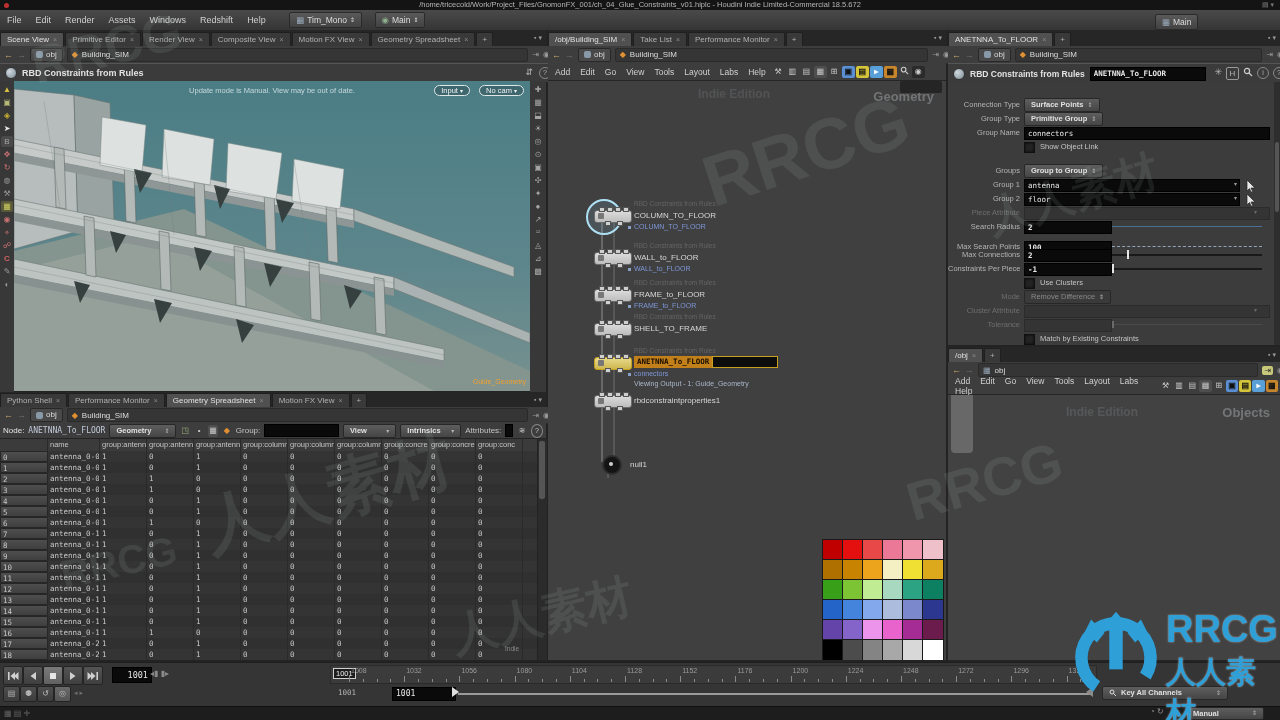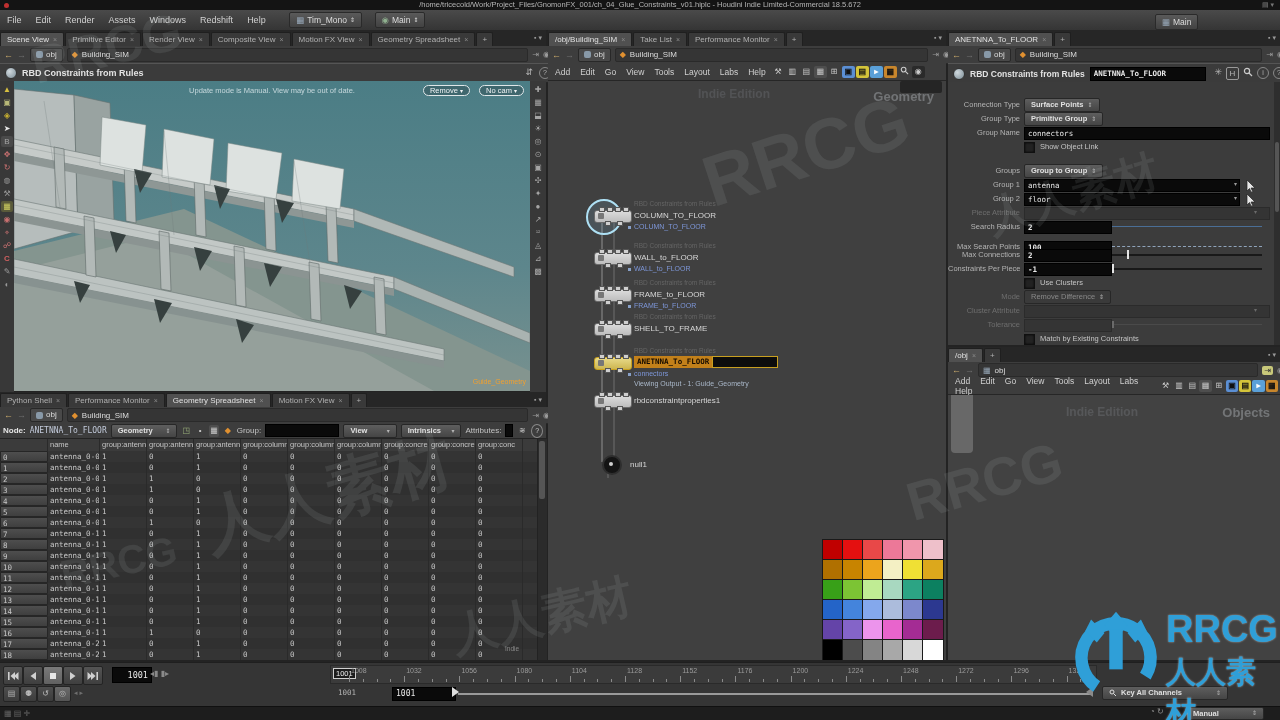--- a/index.html
+++ b/index.html
@@ -233,21 +233,21 @@
       <g stroke="#6f7a78" stroke-width="0.4" opacity="0.7">
         <line x1="0" y1="64" x2="340" y2="134"></line>
           <line x1="0" y1="124" x2="380" y2="202"></line>
         <line x1="0" y1="186" x2="430" y2="274"></line>
           <line x1="30" y1="20" x2="46" y2="126"></line>
         <line x1="150" y1="50" x2="160" y2="154"></line>
           <line x1="280" y1="80" x2="296" y2="182"></line>
       </g>
     </svg>
     <div class="abs" style="left:0;top:5px;width:100%;text-align:center;font-size:7.5px;color:#d6e4e8;opacity:.85;">Update mode is Manual. View may be out of date.</div>
-    <div class="abs" style="right:60px;top:4px;border:1px solid #dfe6e8;border-radius:7px;padding:0 6px;font-size:7.5px;color:#eef2f3;background:rgba(40,60,66,.35);"><span>Remove</span> <span style="font-size:6px;">▾</span></div>
+    <div class="abs" style="right:60px;top:4px;border:1px solid #dfe6e8;border-radius:7px;padding:0 6px;font-size:7.5px;color:#eef2f3;background:rgba(40,60,66,.35);"><span>Input</span> <span style="font-size:6px;">▾</span></div>
     <div class="abs" style="right:6px;top:4px;border:1px solid #dfe6e8;border-radius:7px;padding:0 6px;font-size:7.5px;color:#eef2f3;background:rgba(40,60,66,.35);"><span>No cam</span> <span style="font-size:6px;">▾</span></div>
     <div class="abs" style="right:4px;bottom:6px;font-size:7px;color:#f0a030;">Guide_Geometry</div>
   </div>
 
   <div class="abs istrip" style="left:530px;top:81px;width:16px;height:310px;">
     <span class="ico">✚</span>
       <span class="ico">▦</span>
     <span class="ico">⬓</span>
       <span class="ico">☀</span>
     <span class="ico">◎</span>
@@ -291,21 +291,21 @@
         <span>obj</span>
       </span>
     <span class="pathfield">
         <span style="color:#e09030;">◆</span>
         <span>Building_SIM</span>
       </span>
     <span class="pbend">⇥</span>
     <span class="pbend">◉</span>
   </div>
   <div class="abs" style="left:0;top:423px;width:546px;height:16px;background:#3d3d3d;border-bottom:1px solid #242424;display:flex;align-items:center;gap:4px;padding:0 3px;box-sizing:border-box;">
-    <span style="font-size:8px;font-weight:bold;color:#e5e5e5;">Node:</span>
+    <span style="font-size:8px;font-weight:normal;color:#e5e5e5;">Node:</span>
     <span style="font-size:8px;color:#c2cada;" class="mono">ANETNNA_To_FLOOR</span>
     <span class="dd" style="width:70px;">
         <span>Geometry</span>
         <span class="ar" style="margin-left:auto;">⇕</span>
       </span>
     <span class="mico" style="color:#9ab07a;">◳</span>
     <span class="mico">•</span>
     <span class="mico" style="background:#4e4e4e;">▦</span>
     <span class="mico" style="color:#e09030;">◆</span>
     <span style="font-size:8px;color:#c4c4c4;">Group:</span>

